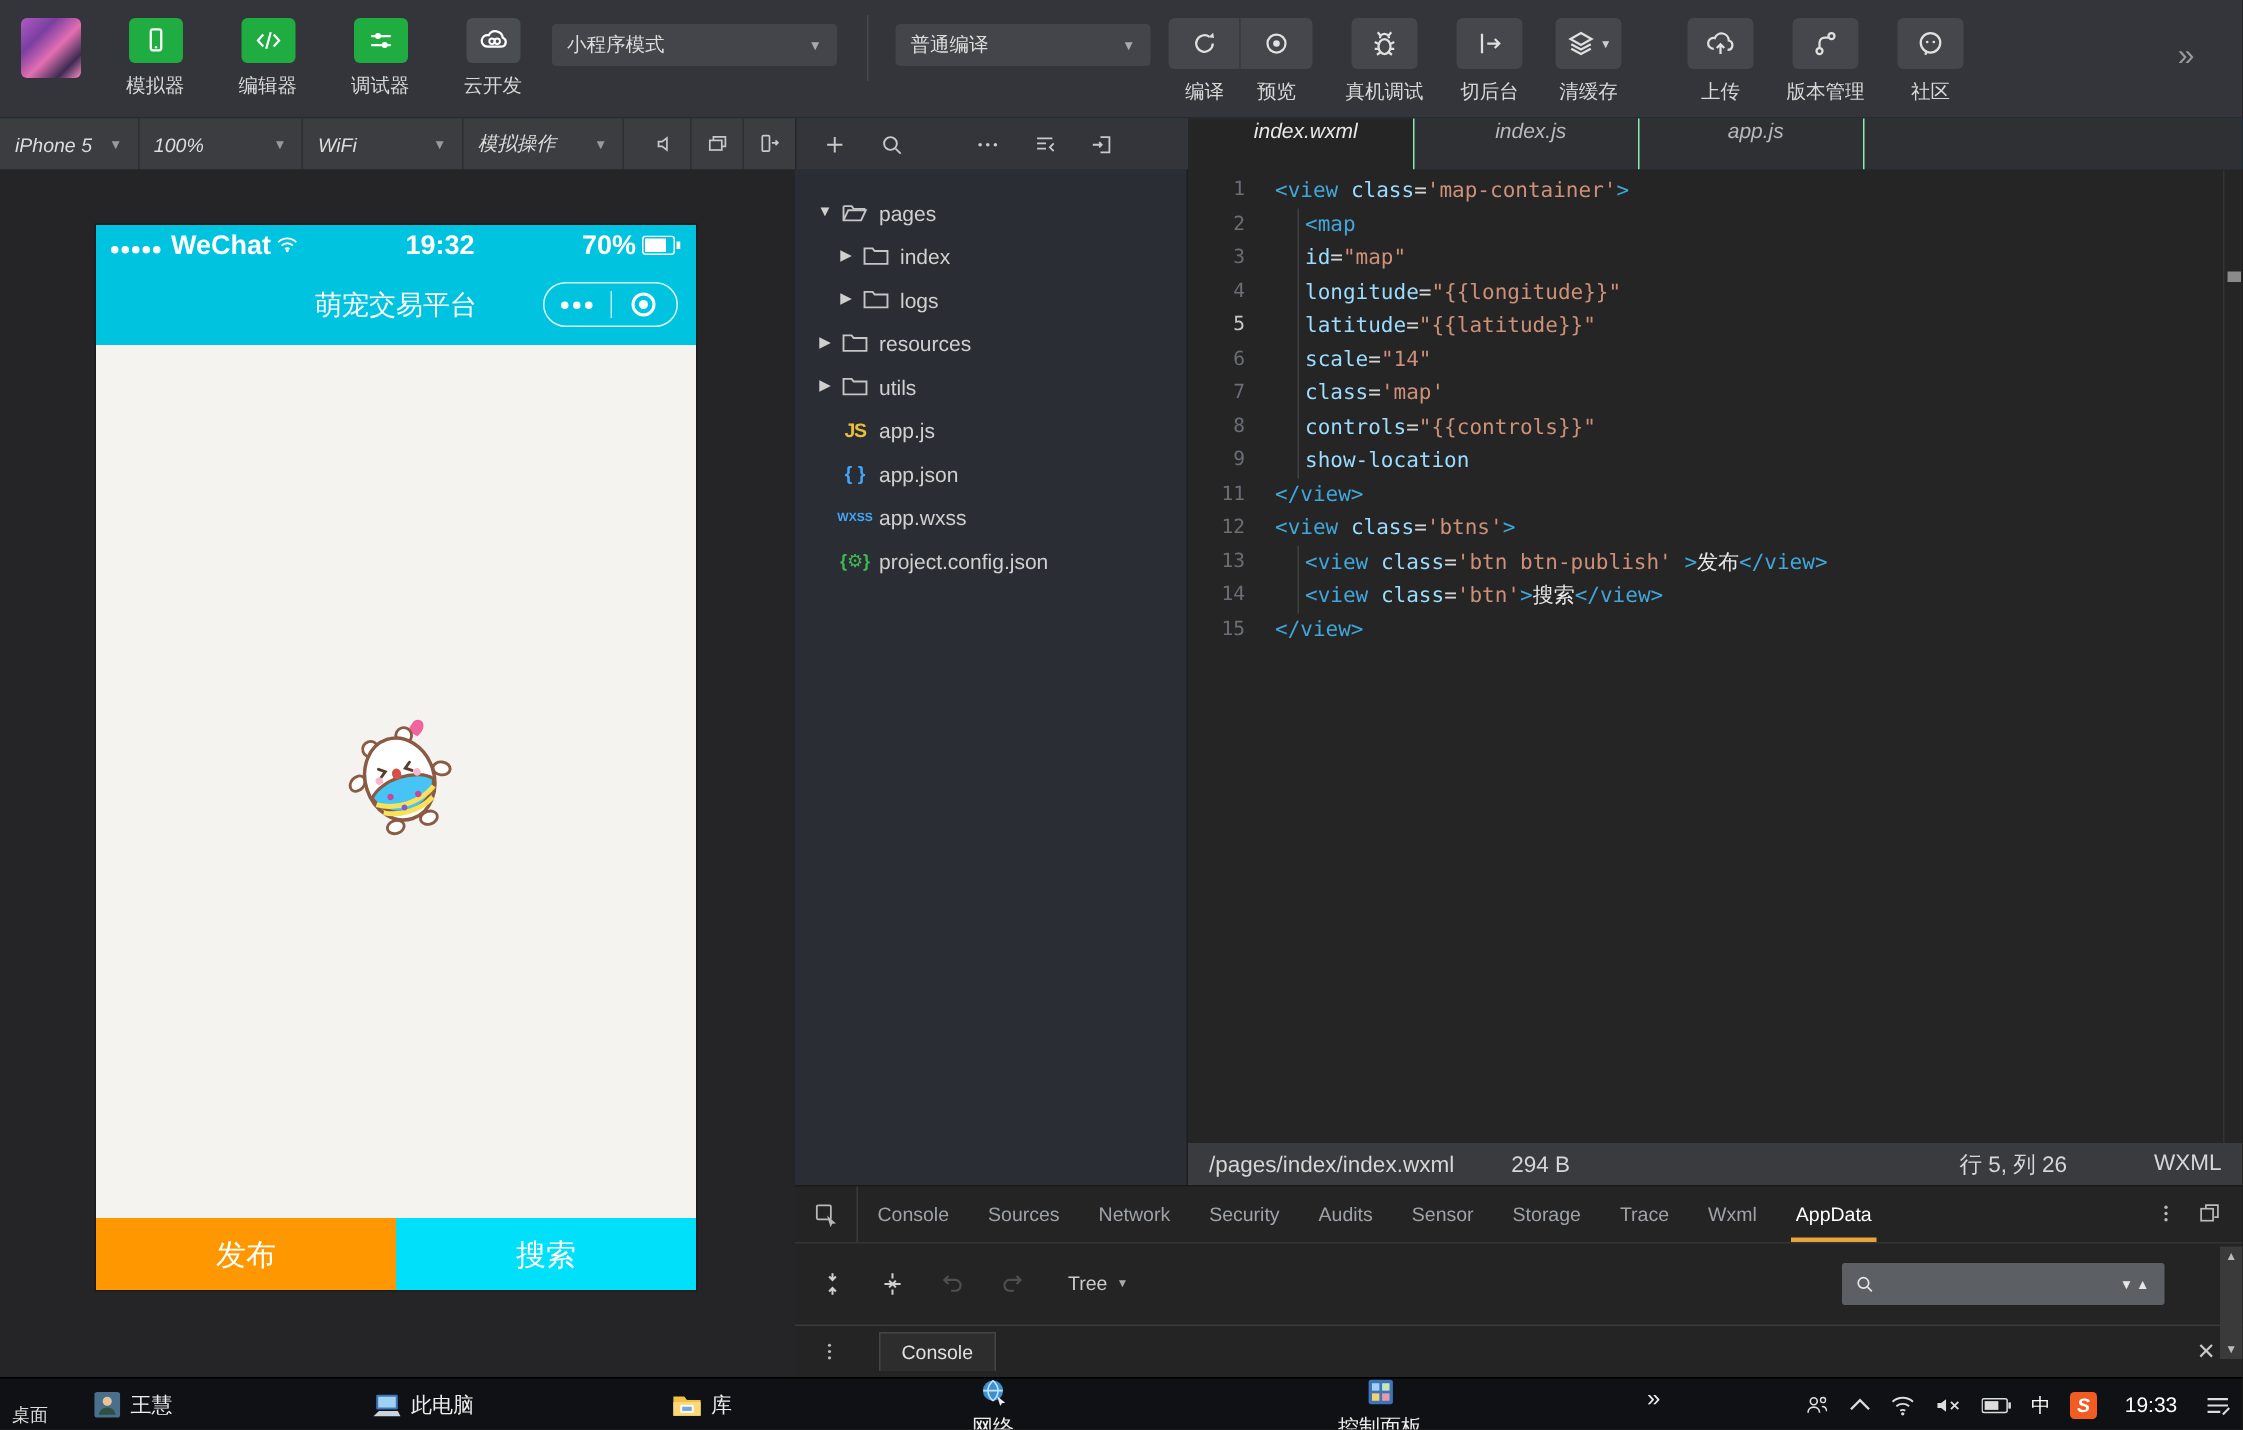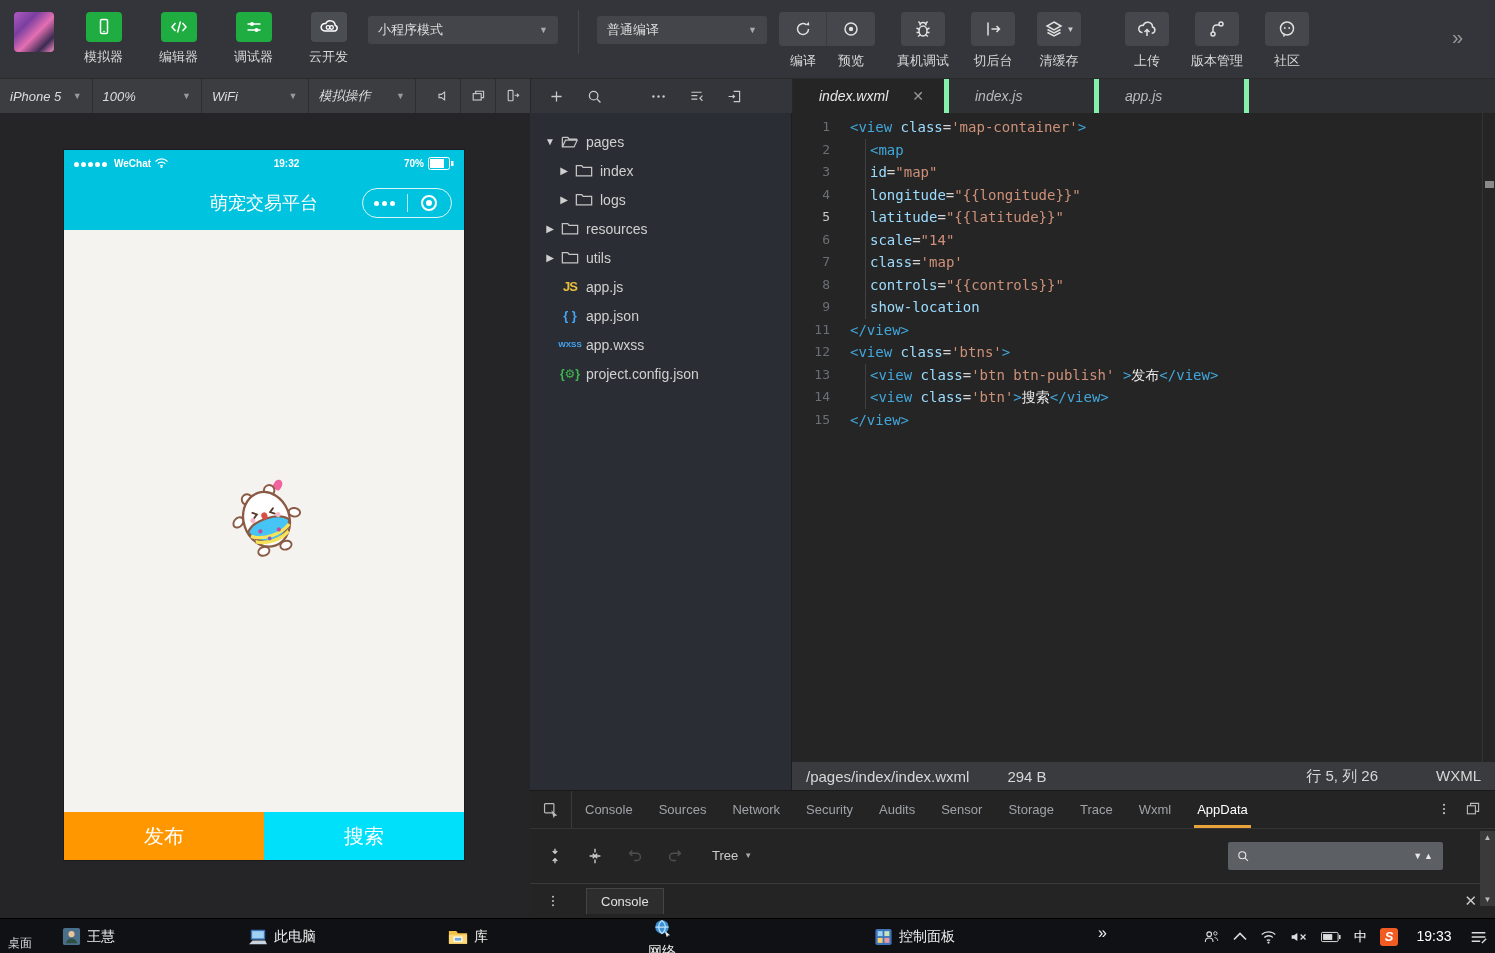--- a/index.html
+++ b/index.html
@@ -35,33 +35,33 @@
   .seg { display:flex; align-items:center; justify-content:space-between; padding:0 10px;
          border-right:1px solid #2e2f33; font-size:13px; color:#ddd; cursor:pointer; }
   .seg .caret { font-size:9px; color:#999; margin-left:6px; }
   .mini-ico { display:flex; align-items:center; padding:0 9px; border-right:1px solid #2e2f33; }
   .mini-ico:last-child { border-right:none; }
   .explorer-bar { width:262px; display:flex; align-items:center; background:#33353a;
                   border-left:1px solid #26272b; padding:0 8px; gap:4px; }
   .exp-btn { width:34px; height:26px; display:flex; align-items:center; justify-content:center; }
   .tabstrip { flex:1; display:flex; background:#2f3034; border-left:1px solid #26272b; }
   .etab { display:flex; align-items:center; gap:24px; padding:0 20px 0 26px; font-size:14px;
-          color:#b9b9b9; border-right:5px solid #86efac; cursor:pointer; min-width:150px; }
+          color:#b9b9b9; border-right:1px solid #86efac; cursor:pointer; min-width:150px;flex-direction:column; }
   .etab.active { background:#252526; color:#e8e8e8; }
   .etab .x { color:#9a9a9a; font-size:14px; }
 
   
   .main { flex:1; display:flex; min-height:0; }
   .simpanel { width:530px; background:#252528; flex:0 0 auto; position:relative; }
 
   
   .phone { position:absolute; left:64px; top:37px; width:400px; height:710px; display:flex;
            flex-direction:column; box-shadow:0 0 0 1px #1b1b1d; }
   .p-status { height:26px; background:#00c3df; color:#fff; display:flex; align-items:center;
-              padding:0 10px; font-size:10px; font-weight:bold; }
+              padding:0 10px; font-size:18px; font-weight:bold; }
   .p-status .dots span { display:inline-block; width:5px; height:5px; background:#fff; border-radius:50%; margin-right:2px; }
   .p-status .mid { flex:1; text-align:center; }
   .p-nav { height:54px; background:#00c3df; position:relative; display:flex; align-items:center; justify-content:center; }
   .p-title { color:#fff; font-size:18px; }
   .capsule { position:absolute; right:12px; top:12px; width:90px; height:30px; border:1px solid rgba(255,255,255,.85);
              border-radius:15px; display:flex; align-items:center; }
   .capsule .half { flex:1; display:flex; align-items:center; justify-content:center; }
   .capsule .divider { width:1px; height:18px; background:rgba(255,255,255,.7); }
   .cap-dots span { display:inline-block; width:5px; height:5px; border-radius:50%; background:#fff; margin:0 1.5px; }
   .cap-target { width:16px; height:16px; border:2px solid #fff; border-radius:50%; display:flex; align-items:center; justify-content:center; }
@@ -646,21 +646,21 @@
         <div class="task-item" style="left: 648px; flex-direction: column;">
           <span>
             <svg width="20" height="18" viewBox="0 0 22 20">
               <circle cx="11" cy="9" r="7.5" fill="#3d8fd1"></circle>
               <path d="M3.8 9h14.4M11 1.5c-5 4.5-5 10.5 0 15M11 1.5c5 4.5 5 10.5 0 15" stroke="#bfe3ff" stroke-width="1.2" fill="none"></path>
               <path d="M14 13l6 5-2.5.4-1 2.3z" fill="#e8eef4"></path>
             </svg>
           </span>
           <span>网络</span>
         </div>
-        <div class="task-item" style="left: 874px;">
+        <div class="task-item" style="left: 892px; flex-direction: column;">
           <span>
             <svg width="19" height="18" viewBox="0 0 20 20">
               <rect x="1" y="1" width="18" height="18" rx="2" fill="#3d74b8"></rect>
               <rect x="3.5" y="3.5" width="5.5" height="5.5" fill="#9fd1f5"></rect>
               <rect x="11" y="3.5" width="5.5" height="5.5" fill="#c5e6b8"></rect>
               <rect x="3.5" y="11" width="5.5" height="5.5" fill="#f4d06f"></rect>
               <rect x="11" y="11" width="5.5" height="5.5" fill="#e89aa8"></rect>
             </svg>
           </span>
           <span>控制面板</span>

